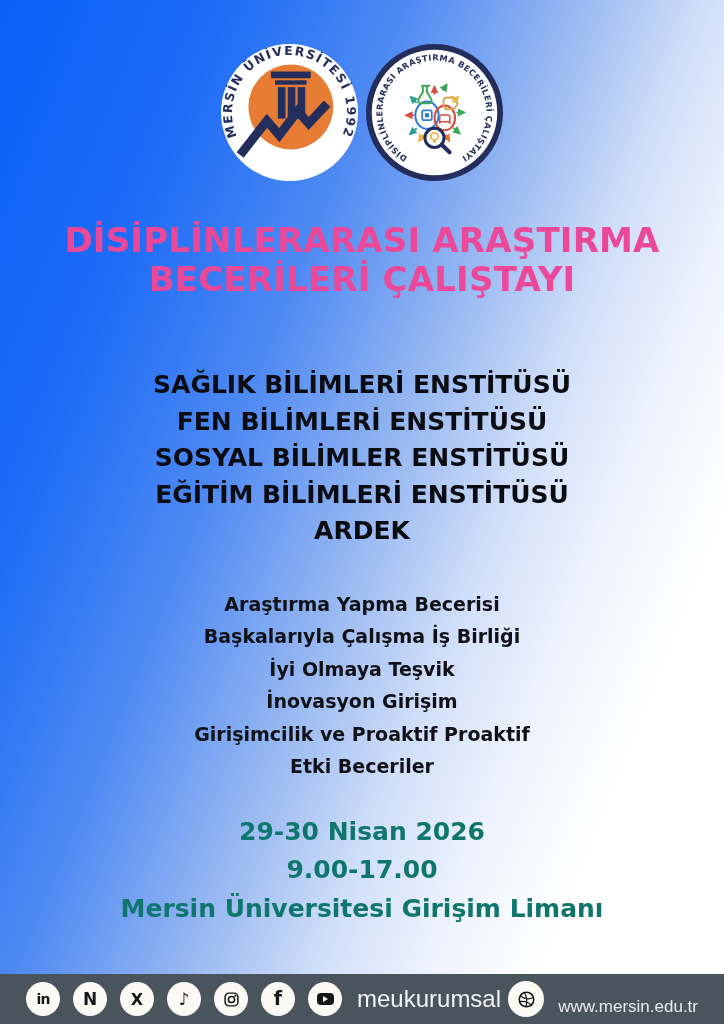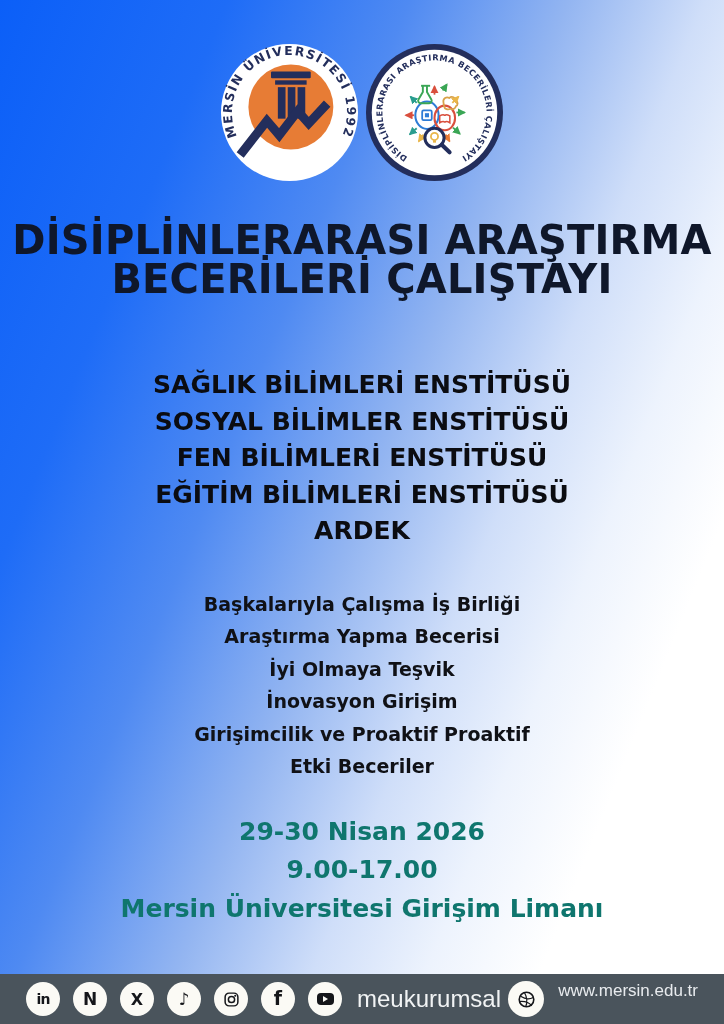--- a/index.html
+++ b/index.html
@@ -4,21 +4,21 @@
 <style>
   html,body{margin:0;padding:0;}
   body{
     width:724px;height:1024px;position:relative;overflow:hidden;
     font-family:"DejaVu Sans", sans-serif;
     background:linear-gradient(112deg,#0b5ff8 0%,#1e6cf7 20%,#4f8af2 36%,#93b5f1 50%,#cfdef9 62%,#edf3fd 72%,#ffffff 82%);
   }
   .poster{width:100%;height:100%;display:flex;flex-direction:column;align-items:center;text-align:center;color:#0c0d12;}
   .logo-row{margin-top:44px;display:flex;gap:8px;align-items:center;}
   .logo{width:137px;height:137px;display:block;}
-  .title{margin-top:40px;font-size:40px;line-height:39px;font-weight:800;letter-spacing:.2px;color:#0f172a;}
+  .title{margin-top:40px;font-size:34px;line-height:39px;font-weight:800;letter-spacing:.2px;color:#ec4899;}
   .institutes{margin-top:68px;font-size:25px;line-height:36.5px;font-weight:800;color:#0b0c11;}
   .skills{margin-top:38px;font-size:19px;line-height:32.5px;font-weight:700;color:#101116;}
   .event{margin-top:30px;font-size:25px;line-height:38.5px;font-weight:800;color:#0f766e;}
   .footer{
     position:absolute;left:0;right:0;bottom:0;height:50px;background:#4a545c;
     display:flex;align-items:center;padding:18px 26px;box-sizing:border-box;
   }
   .icon-row{display:flex;align-items:center;gap:13px;}
   .sicon{
     width:34px;height:34px;border-radius:50%;background:#fbfaf5;color:#15161a;
@@ -26,21 +26,21 @@
     font-weight:800;cursor:pointer;
   }
   .g-in{font-size:14px;letter-spacing:-1px;}
   .g-n{font-size:17px;font-weight:900;}
   .g-x{font-size:16px;}
   .g-tiktok{font-size:17px;}
   .g-fb{font-size:19px;line-height:1;margin-top:-2px;}
   .yt-body{width:17px;height:12px;background:#15161a;border-radius:4px;display:flex;align-items:center;justify-content:center;}
   .yt-tri{width:0;height:0;border-left:5px solid #fbfaf5;border-top:3.5px solid transparent;border-bottom:3.5px solid transparent;margin-left:1px;}
   .handle{margin-left:15px;font-family:"Liberation Sans",sans-serif;font-size:24px;color:#f1f3f4;font-weight:400;}
-  .site-group{margin-left:auto;display:flex;align-items:flex-start;gap:14px;}
+  .site-group{margin-left:auto;display:flex;align-items:flex-end;gap:14px;}
   .site-circle{width:36px;height:36px;}
   .website{font-family:"Liberation Sans",sans-serif;font-size:17px;color:#e8ebee;font-weight:400;}
 </style>
 </head>
 <body>
 
 <div class="poster">
 
   <div class="logo-row">
 
@@ -124,29 +124,29 @@
     </svg>
   </div>
 
   <div class="title">
     <div>DİSİPLİNLERARASI ARAŞTIRMA</div>
     <div>BECERİLERİ ÇALIŞTAYI</div>
   </div>
 
   <div class="institutes">
     <div>SAĞLIK BİLİMLERİ ENSTİTÜSÜ</div>
+    <div>FEN BİLİMLERİ ENSTİTÜSÜ</div>
     <div>SOSYAL BİLİMLER ENSTİTÜSÜ</div>
-    <div>FEN BİLİMLERİ ENSTİTÜSÜ</div>
     <div>EĞİTİM BİLİMLERİ ENSTİTÜSÜ</div>
     <div>ARDEK</div>
   </div>
 
   <div class="skills">
+    <div>Araştırma Yapma Becerisi</div>
     <div>Başkalarıyla Çalışma İş Birliği</div>
-    <div>Araştırma Yapma Becerisi</div>
     <div>İyi Olmaya Teşvik</div>
     <div>İnovasyon Girişim</div>
     <div>Girişimcilik ve Proaktif Proaktif</div>
     <div>Etki Beceriler</div>
   </div>
 
   <div class="event">
     <div>29-30 Nisan 2026</div>
     <div>9.00-17.00</div>
     <div>Mersin Üniversitesi Girişim Limanı</div>

